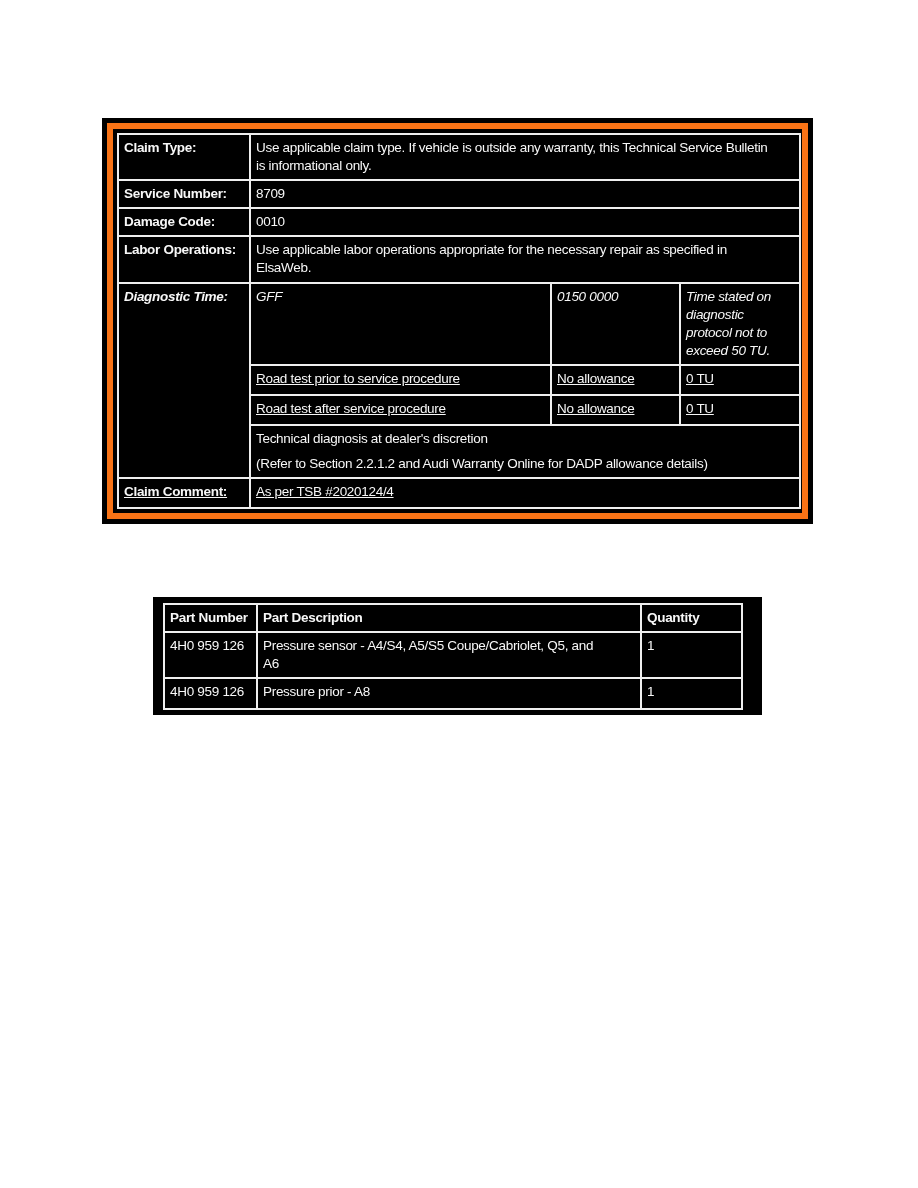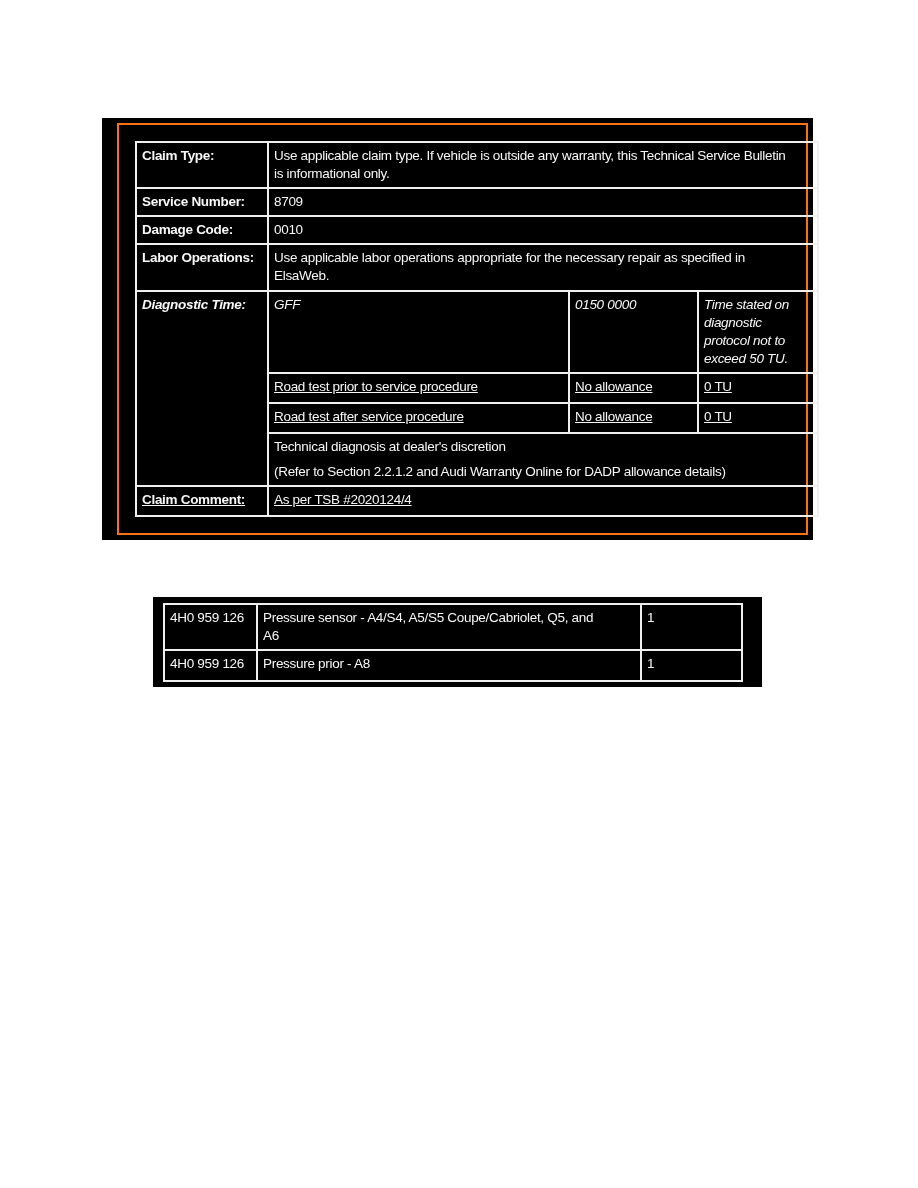--- a/index.html
+++ b/index.html
@@ -9,21 +9,21 @@
     background: #ffffff;
     position: relative;
     font-family: "Liberation Sans", "DejaVu Sans", sans-serif;
   }
   .scan-block {
     position: absolute;
     background: #000000;
     color: #f7f7f7;
   }
   .scan-block-claims { left: 102px; top: 118px; width: 711px; padding: 5px; }
-  .outer-frame { border: 2px solid #f97316; padding: 16px; margin-left: 10px; }
+  .outer-frame { border: 6px solid #f97316; padding: 4px; }
   .scan-block-parts { left: 153px; top: 597px; width: 609px; padding: 6px 20px 5px 10px; }
 
   table { border-collapse: collapse; table-layout: fixed; width: 100%; }
   th, td {
     border: 2px solid #efefef;
     vertical-align: top;
     text-align: left;
     padding: 4px 5px;
     font-size: 13.5px;
     line-height: 1.33;
@@ -107,20 +107,25 @@
 </section>
 
 <section class="scan-block scan-block-parts">
   <table>
     <colgroup>
       <col style="width:93px">
         <col style="width:384px">
         <col style="width:101px">
     </colgroup>
     <tbody>
+        <tr class="r28">
+      <th>Part Number</th>
+      <th>Part Description</th>
+      <th>Quantity</th>
+    </tr>
     <tr class="r45">
       <td>4H0 959 126</td>
       <td class="pre">Pressure sensor - A4/S4, A5/S5 Coupe/Cabriolet, Q5, and
 A6</td>
       <td>1</td>
     </tr>
     <tr class="r31">
       <td>4H0 959 126</td>
       <td class="pre">Pressure prior -  A8</td>
       <td>1</td>

